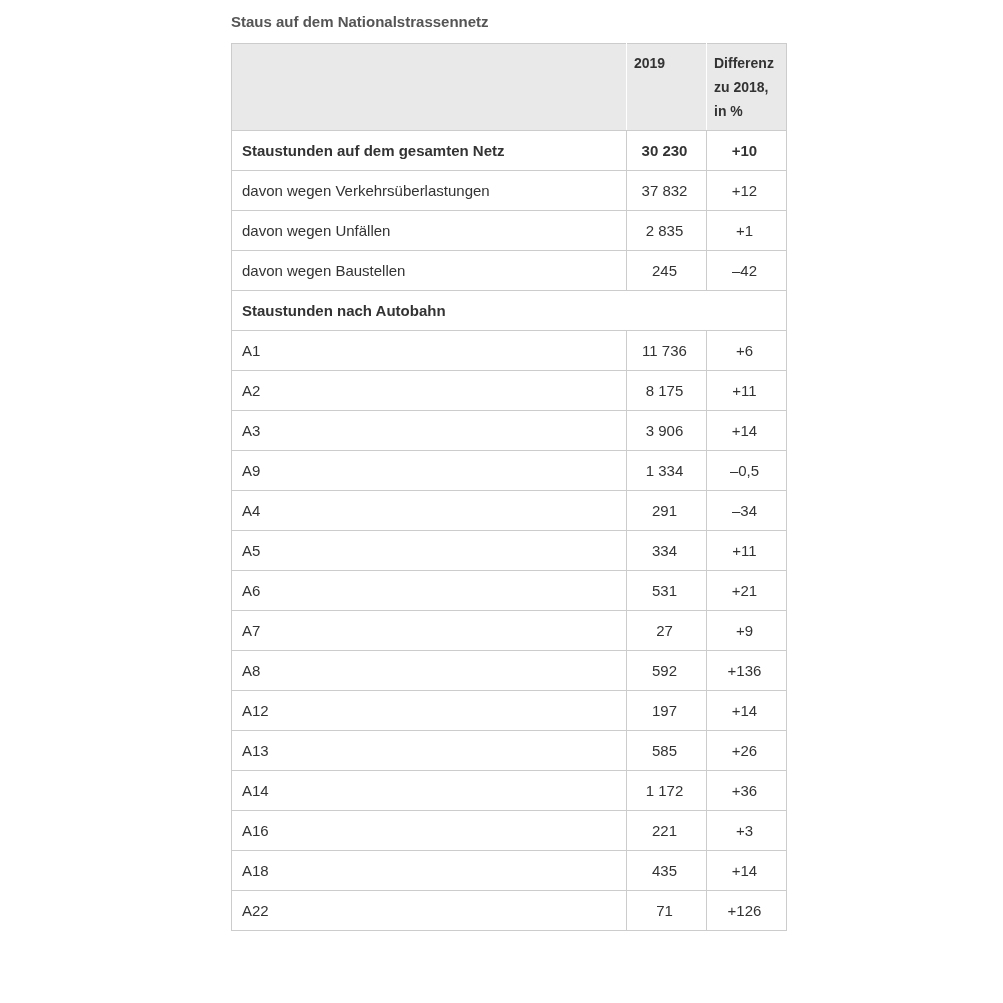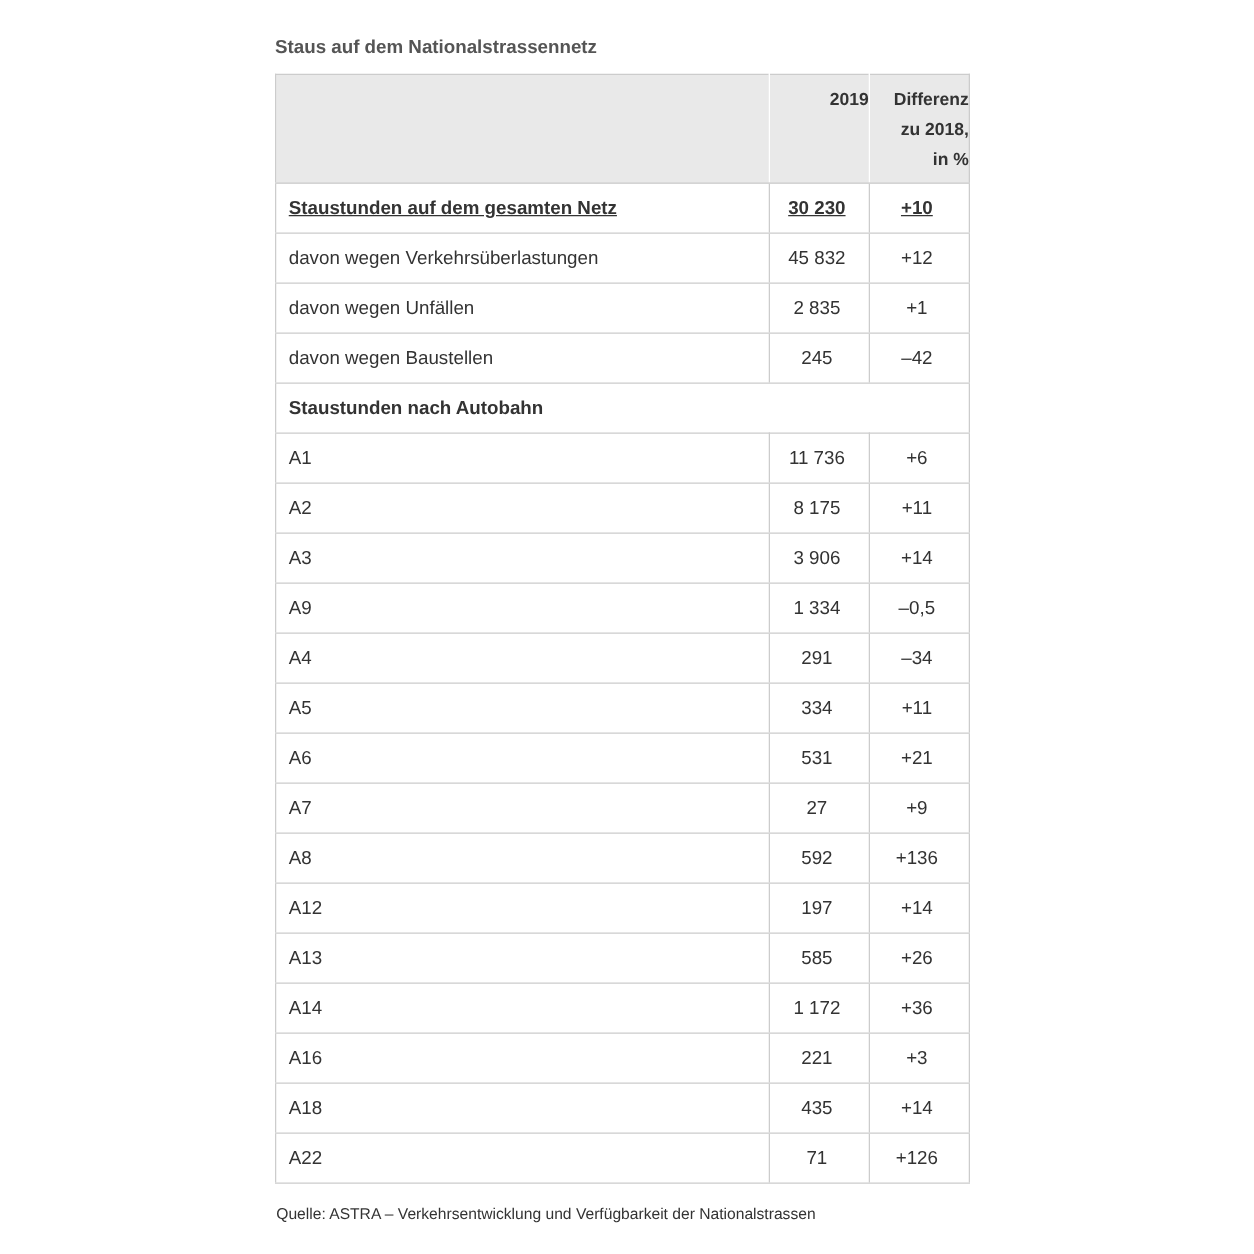--- a/index.html
+++ b/index.html
@@ -10,24 +10,23 @@
   body {
     width: 1003px;
     height: 1003px;
     position: relative;
     overflow: hidden;
     font-family: "Liberation Sans", "DejaVu Sans", sans-serif;
     color: var(--body-text, #333333);
   }
   .page {
     position: absolute;
-    left: 220px;
+    left: 231px;
     top: 13px;
     width: 508px;
-    margin-top: 16px;
   }
   .page-title {
     font-size: 15px;
     line-height: 18px;
     font-weight: bold;
     color: var(--title-text, #555555);
     margin: 0 0 12px 0;
   }
   table.staus-table {
     border-collapse: collapse;
@@ -53,35 +52,33 @@
     vertical-align: top;
     font-size: 14px;
     font-weight: bold;
     line-height: 24px;
     padding: 7px 0 7px 7px;
     white-space: pre-line;
     color: #333333;
   }
   .staus-table thead th + th {
     border-left-color: #ffffff;
-    text-align: right;
   }
   .staus-table tbody td {
     font-size: 15px;
     line-height: 19px;
     vertical-align: middle;
     padding: 10px 8px 10px 10px;
   }
   .staus-table tbody td.num {
     text-align: center;
     padding-left: 4px;
   }
   .staus-table tr.row-bold td {
     font-weight: bold;
-    text-decoration: underline;
   }
   .staus-table td.section-cell {
     font-weight: bold;
   }
   .link-wrap {
     display: inline-flex;
     align-items: center;
     gap: 7px;
     color: var(--link, #0e5fa6);
     cursor: pointer;
@@ -119,21 +116,21 @@
       </tr>
     </thead>
     <tbody id="table-body">
         <tr class="row-bold">
           <td>Staustunden auf dem gesamten Netz</td>
           <td class="num">30 230</td>
           <td class="num">+10</td>
         </tr>
         <tr>
           <td>davon wegen Verkehrsüberlastungen</td>
-          <td class="num">45 832</td>
+          <td class="num">37 832</td>
           <td class="num">+12</td>
         </tr>
         <tr>
           <td>davon wegen Unfällen</td>
           <td class="num">2 835</td>
           <td class="num">+1</td>
         </tr>
         <tr>
           <td>davon wegen Baustellen</td>
           <td class="num">245</td>
@@ -213,14 +210,13 @@
           <td class="num">+14</td>
         </tr>
         <tr>
           <td>A22</td>
           <td class="num">71</td>
           <td class="num">+126</td>
         </tr>
       </tbody>
   </table>
 
-  <p class="source-note">Quelle: ASTRA – Verkehrsentwicklung und Verfügbarkeit der Nationalstrassen</p>
 </div>
 
 </body></html>

